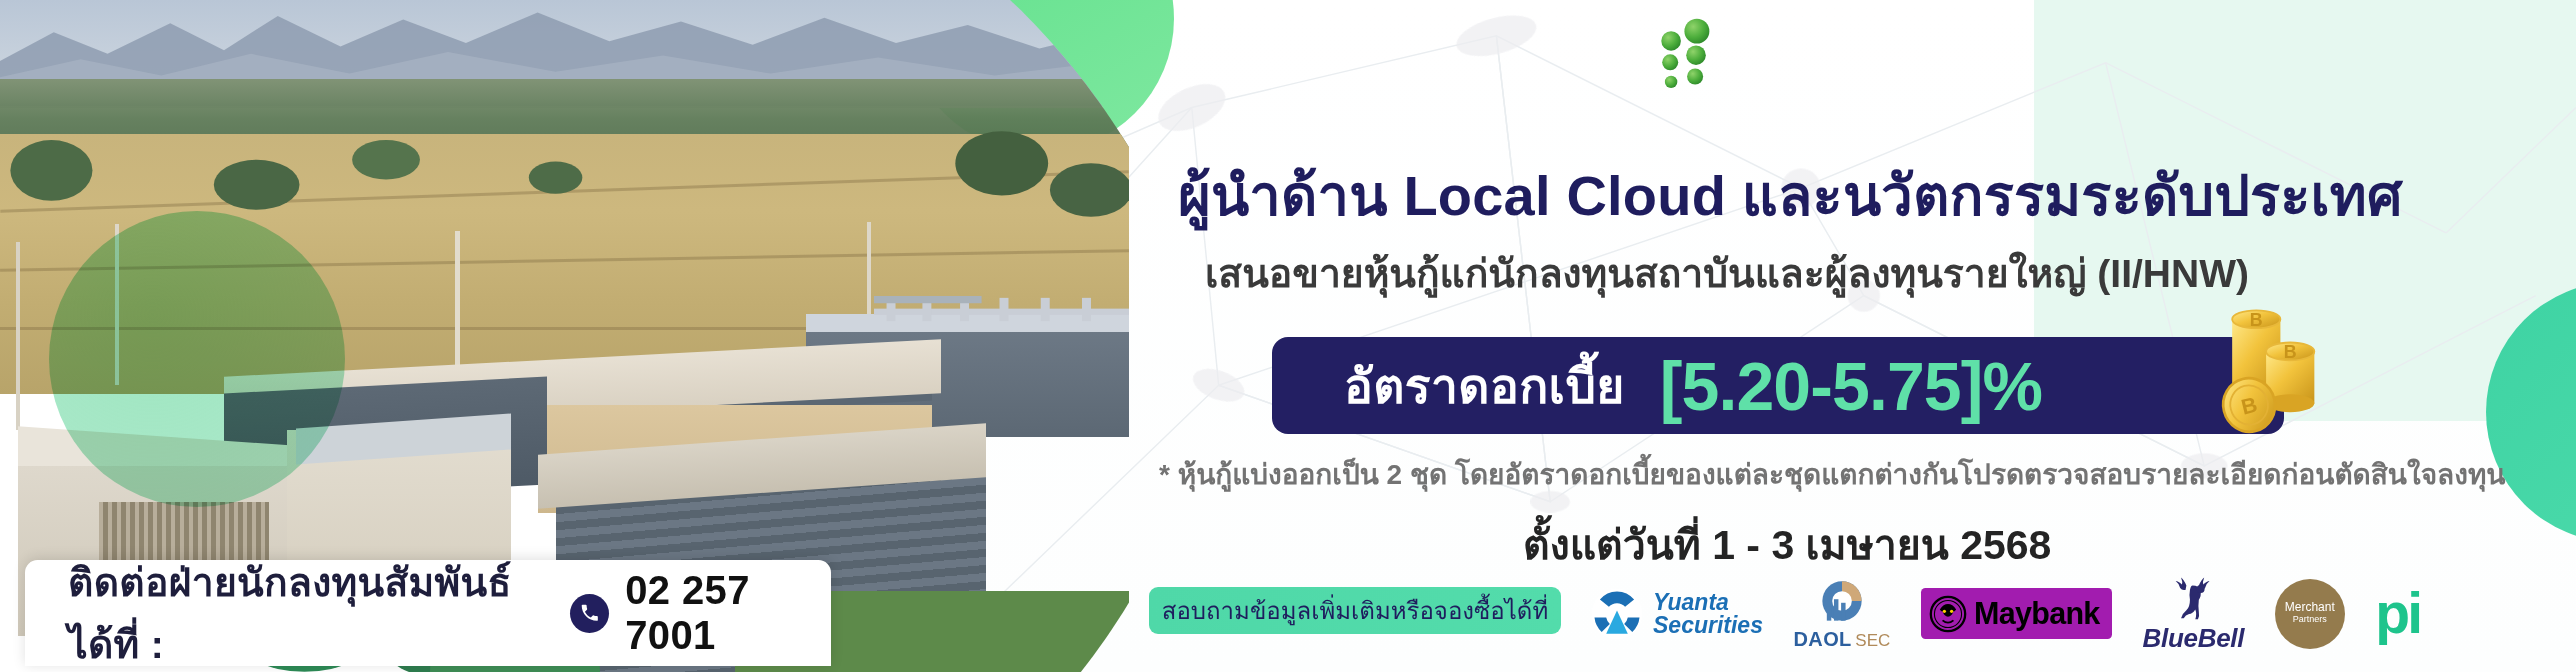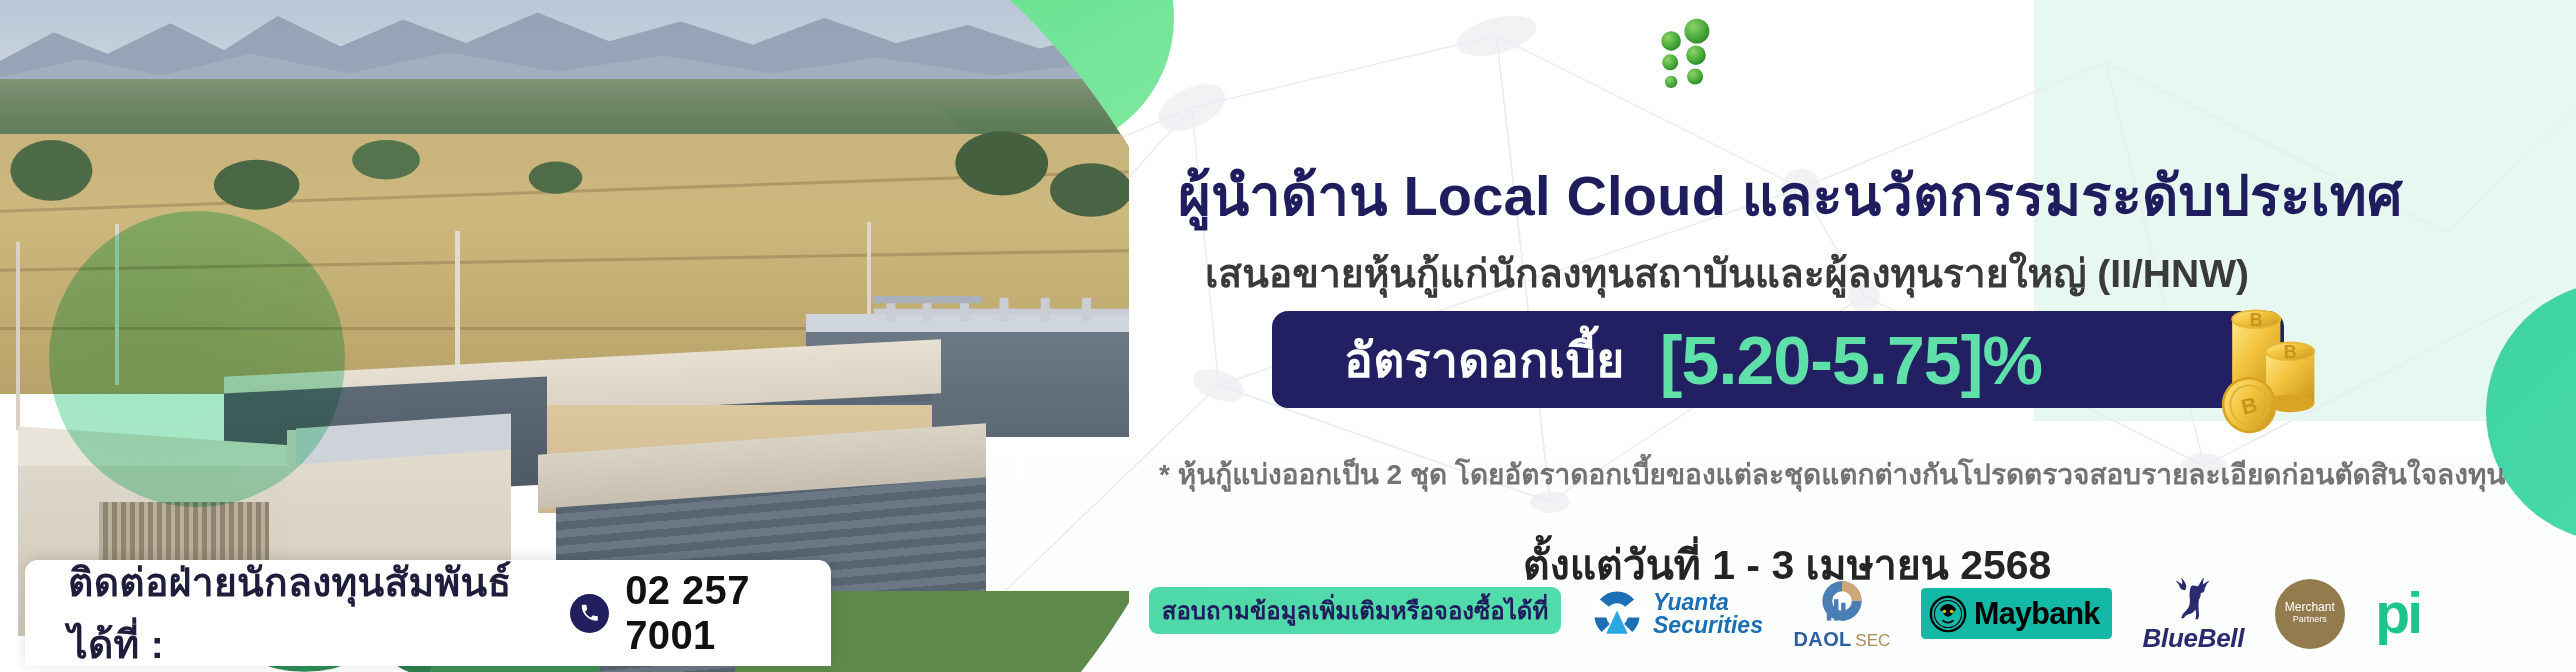--- a/index.html
+++ b/index.html
@@ -103,63 +103,63 @@
     position: absolute; left: 1178px; top: 151px; width: 1362px;
     font-size: 56px; font-weight: 700; color: #1f1d5e;
     letter-spacing: 0.2px; white-space: nowrap; z-index: 9;
   }
   .subheadline {
     position: absolute; left: 1205px; top: 242px; width: 1308px;
     font-size: 39px; font-weight: 700; color: #3a3a3a;
     white-space: nowrap; z-index: 9;
   }
   .rate-box {
-    position: absolute; left: 1272px; top: 311px;
+    position: absolute; left: 1272px; top: 337px;
     width: 1012px; height: 97px;
     background: #231f63; border-radius: 16px;
     display: flex; align-items: center; z-index: 9;
   }
   .rate-label {
     font-size: 48px; color: #ffffff; font-weight: 700;
     margin-left: 72px; letter-spacing: 0.4px;
   }
   .rate-value {
     font-size: 68px; color: #5fe0a8; font-weight: 700;
     margin-left: 35px; letter-spacing: -0.9px;
   }
   .coins { position: absolute; left: 2200px; top: 296px; width: 134px; height: 143px; z-index: 11; }
   .disclaimer {
     position: absolute; left: 1159px; top: 452px; width: 1434px;
     font-size: 28px; color: #737373; font-weight: 600;
     white-space: nowrap; z-index: 9;
   }
   .dates {
-    position: absolute; left: 1523px; top: 532px;
+    position: absolute; left: 1523px; top: 512px;
     font-size: 41px; color: #242424; font-weight: 700;
     white-space: nowrap; z-index: 9;
   }
   .cta-btn {
     position: absolute; left: 1149px; top: 587px;
     width: 412px; height: 47px; border: none;
     background: linear-gradient(90deg,#4fd8a8 0%,#53dcab 100%);
     border-radius: 9px; color: #1f1d5e;
-    font-size: 24px; font-weight: 700; cursor: pointer;
+    font-size: 24px; font-weight: 400; cursor: pointer;
     font-family: "Liberation Sans", sans-serif; z-index: 12;
   }
   .partners {
     position: absolute; left: 1590px; top: 573px;
     width: 959px; height: 90px; display: flex;
     gap: 30.5px; z-index: 12;
   }
   .partner { display: flex; align-items: center; height: 81px; }
   .p-text { font-style: italic; font-weight: 700; color: #1b6fb5; line-height: 1; }
   .daol-word { font-size: 20px; font-weight: 700; color: #2c5f9e; letter-spacing: 0.4px; }
   .daol-sec { font-size: 17px; font-weight: 400; color: #b08a5a; }
   .maybank-pill {
-    background: #14b8a6; border-radius: 4.5px; padding: 6.3px 12.5px 6.3px 8px;
+    background: #a21caf; border-radius: 4.5px; padding: 6.3px 12.5px 6.3px 8px;
     display: flex; align-items: center; gap: 7.2px;
   }
   .maybank-word { font-size: 30.5px; font-weight: 800; color: #000; letter-spacing: -0.7px; }
   .bluebell-word { font-size: 26px; font-weight: 700; color: #2b2a6e; letter-spacing: -0.3px; font-style: italic; }
   .merchant-circle {
     width: 70px; height: 70px; border-radius: 50%; background: #947b4d;
     display: flex; flex-direction: column; align-items: center; justify-content: center;
   }
   .merchant-a { font-size: 12px; color: #fff; line-height: 1; }
   .merchant-b { font-size: 9px; color: #fff; line-height: 1.4; }

